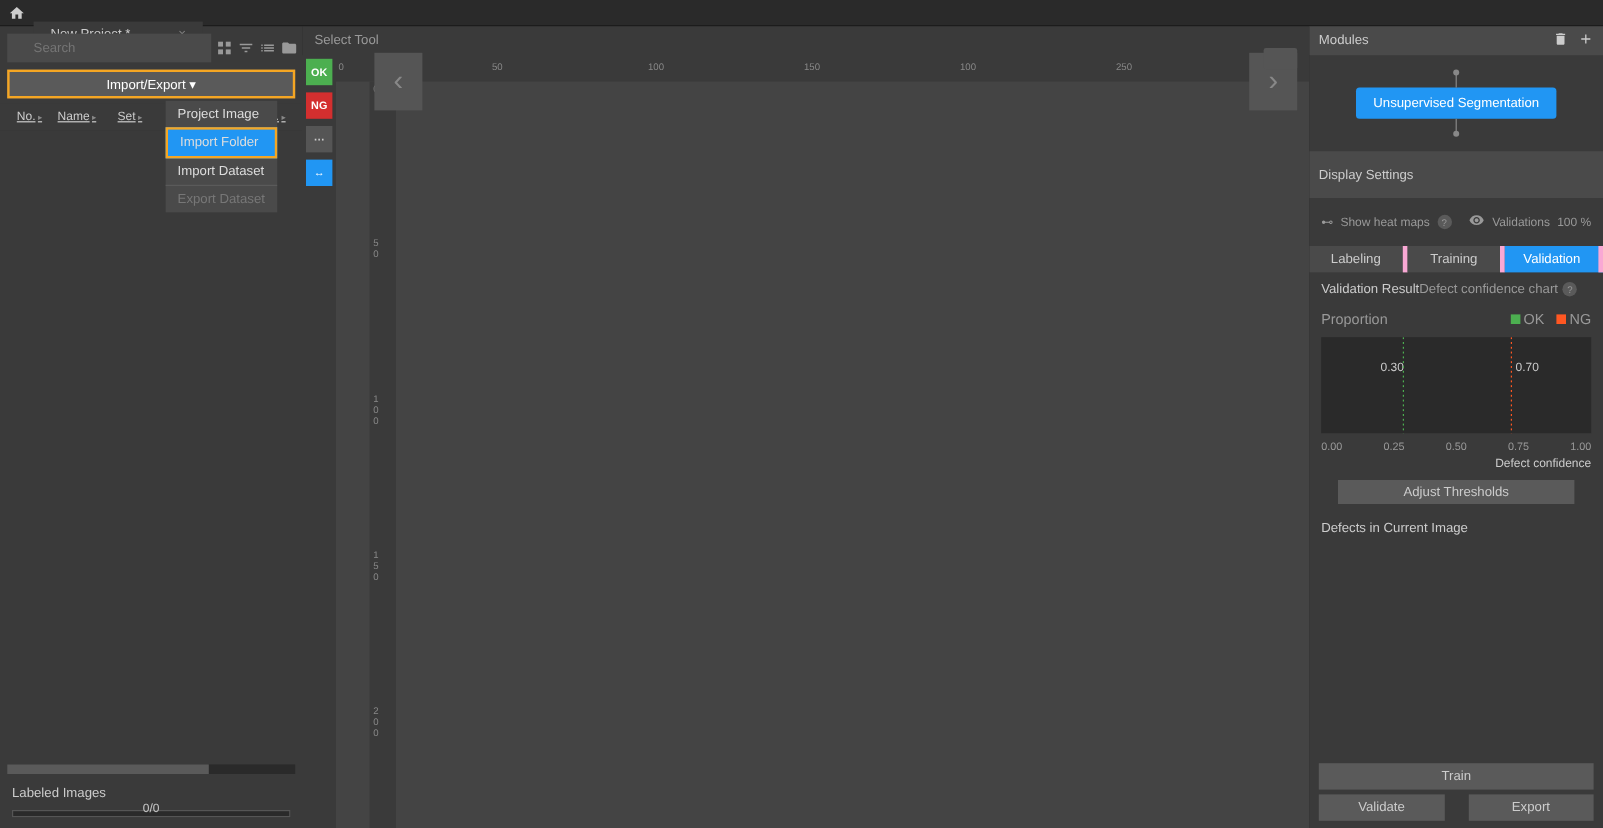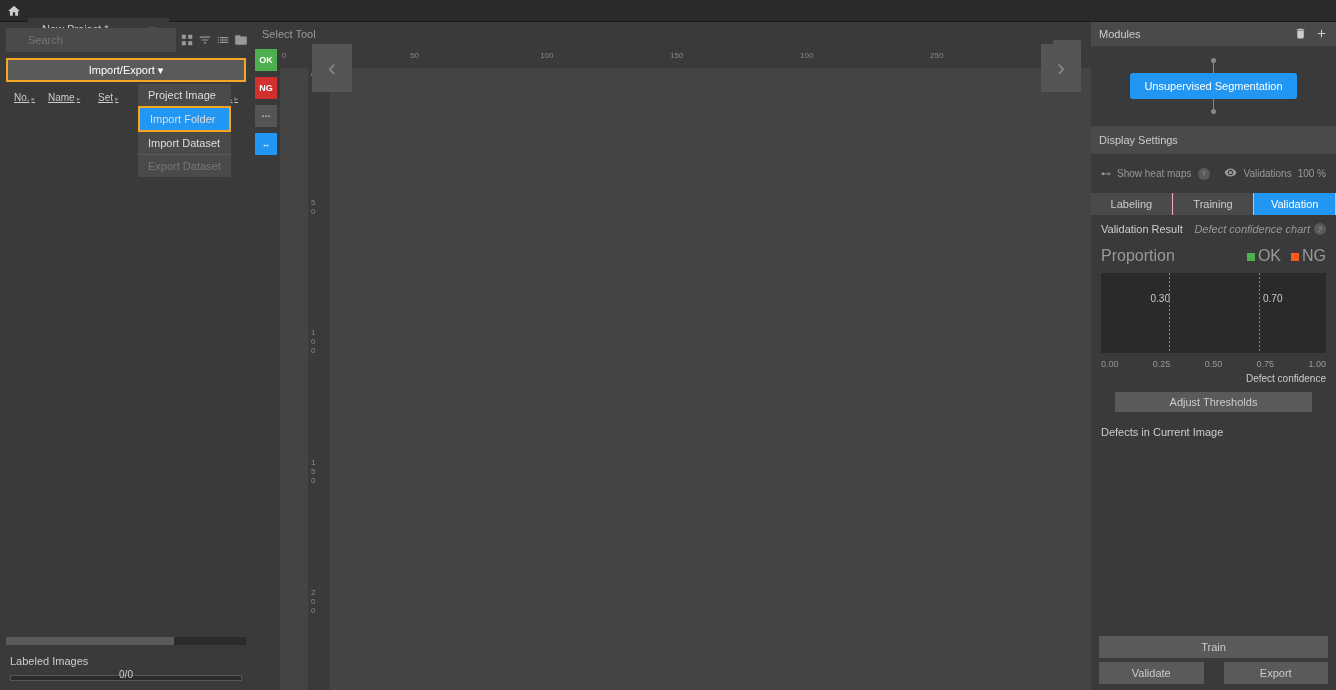--- a/index.html
+++ b/index.html
@@ -53,30 +53,30 @@
 .nav-left{left:10px;}
 .nav-right{right:10px;}
 .keyboard-icon{position:absolute;right:10px;bottom:10px;width:28px;height:18px;background:#555;border-radius:2px;}
 .right-panel{width:245px;background:#3a3a3a;display:flex;flex-direction:column;}
 .modules-header{height:24px;background:#4a4a4a;display:flex;align-items:center;padding:0 8px;color:#ccc;font-size:11px;justify-content:space-between;}
 .modules-actions{display:flex;gap:8px;color:#ccc;}
 .module-flow{padding:14px 0;display:flex;flex-direction:column;align-items:center;}
 .flow-line{width:1px;height:12px;background:#888;position:relative;}
 .flow-dot{width:5px;height:5px;background:#888;border-radius:50%;margin:-2px 0;}
 .module-node{background:#2196f3;color:#fff;padding:7px 14px;border-radius:3px;font-size:11px;}
-.display-settings{height:28px;background:#4a4a4a;display:flex;align-items:center;padding:0 8px;color:#ccc;font-size:11px;}
+.display-settings{height:39px;background:#4a4a4a;display:flex;align-items:center;padding:0 8px;color:#ccc;font-size:11px;}
 .settings-row{padding:12px 10px;display:flex;align-items:center;gap:6px;font-size:10px;color:#999;}
 .help-circle{width:12px;height:12px;border-radius:50%;background:#5a5a5a;display:inline-flex;align-items:center;justify-content:center;font-size:8px;}
 .tabs-row{display:flex;margin:0;}
-.panel-tab{flex:1;padding:5px 0;text-align:center;background:#4a4a4a;color:#ccc;font-size:11px;border-right:1px solid #f9a8d4;}
+.panel-tab{flex:1;padding:5px 0;text-align:center;background:#4a4a4a;color:#ccc;font-size:11px;border-right:4px solid #f9a8d4;}
 .panel-tab.active{background:#2196f3;color:#fff;}
 .param-row{padding:8px 10px;display:flex;align-items:center;justify-content:space-between;font-size:11px;color:#ccc;border-bottom:1px solid #4a4a4a;}
 .param-actions{display:flex;gap:8px;color:#999;}
-.result-row{padding:8px 10px;display:flex;justify-content:space-between;font-size:11px;color:#ccc;}
-.legend-row{padding:4px 10px;display:flex;justify-content:space-between;font-size:16px;color:#999;}
+.result-row{padding:8px 10px;display:flex;justify-content:flex-start;font-size:11px;color:#ccc;}
+.legend-row{padding:4px 10px;display:flex;justify-content:space-between;font-size:12px;color:#999;}
 .legend-items{display:flex;gap:10px;}
 .legend-sq{width:8px;height:8px;display:inline-block;margin-right:3px;}
 .sq-ok{background:#4caf50;}
 .sq-ng{background:#ff5722;}
 .chart-area{height:80px;margin:4px 10px;position:relative;background:#2a2a2a;}
 .chart-label{position:absolute;color:#ccc;font-size:10px;}
 .chart-line{position:absolute;width:1px;top:0;bottom:0;}
 .chart-axis{display:flex;justify-content:space-between;padding:2px 10px;font-size:9px;color:#999;}
 .axis-title{text-align:right;padding:2px 10px;font-size:10px;color:#ccc;}
 .adjust-btn{margin:6px 24px;background:#5a5a5a;color:#ccc;text-align:center;padding:4px;font-size:11px;}
@@ -231,21 +231,21 @@
       <span>Validations</span>
       <span>100 %</span>
     </div>
     <div class="tabs-row">
       <div class="panel-tab">Labeling</div>
       <div class="panel-tab">Training</div>
       <div class="panel-tab active">Validation</div>
     </div>
     <div class="result-row">
       <span>Validation Result</span>
-      <span style="color:#999;display:flex;gap:4px;font-style:italic;">
+      <span style="color:#999;display:flex;gap:4px;">
         <span>Defect confidence chart</span>
         <span class="help-circle">?</span>
       </span>
     </div>
     <div class="legend-row">
       <span>Proportion</span>
       <div class="legend-items">
         <span><span class="legend-sq sq-ok"></span><span>OK</span></span>
         <span><span class="legend-sq sq-ng"></span><span>NG</span></span>
       </div>

